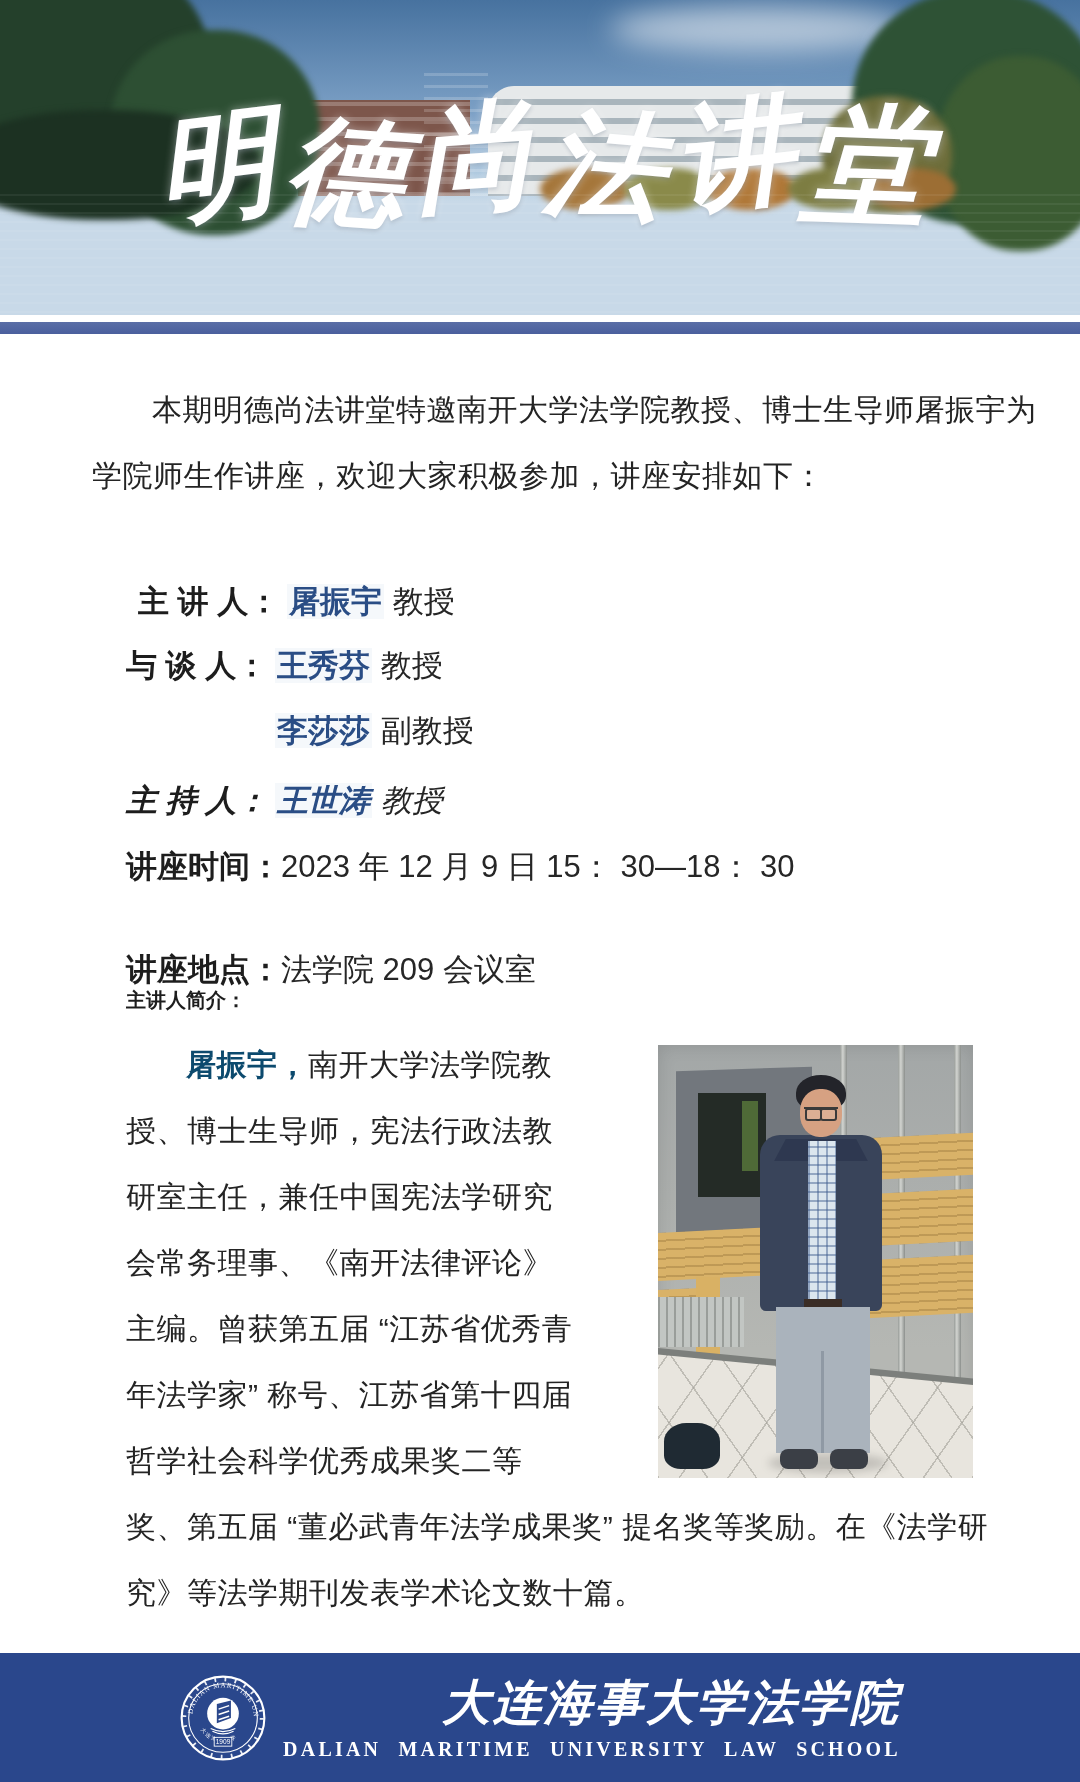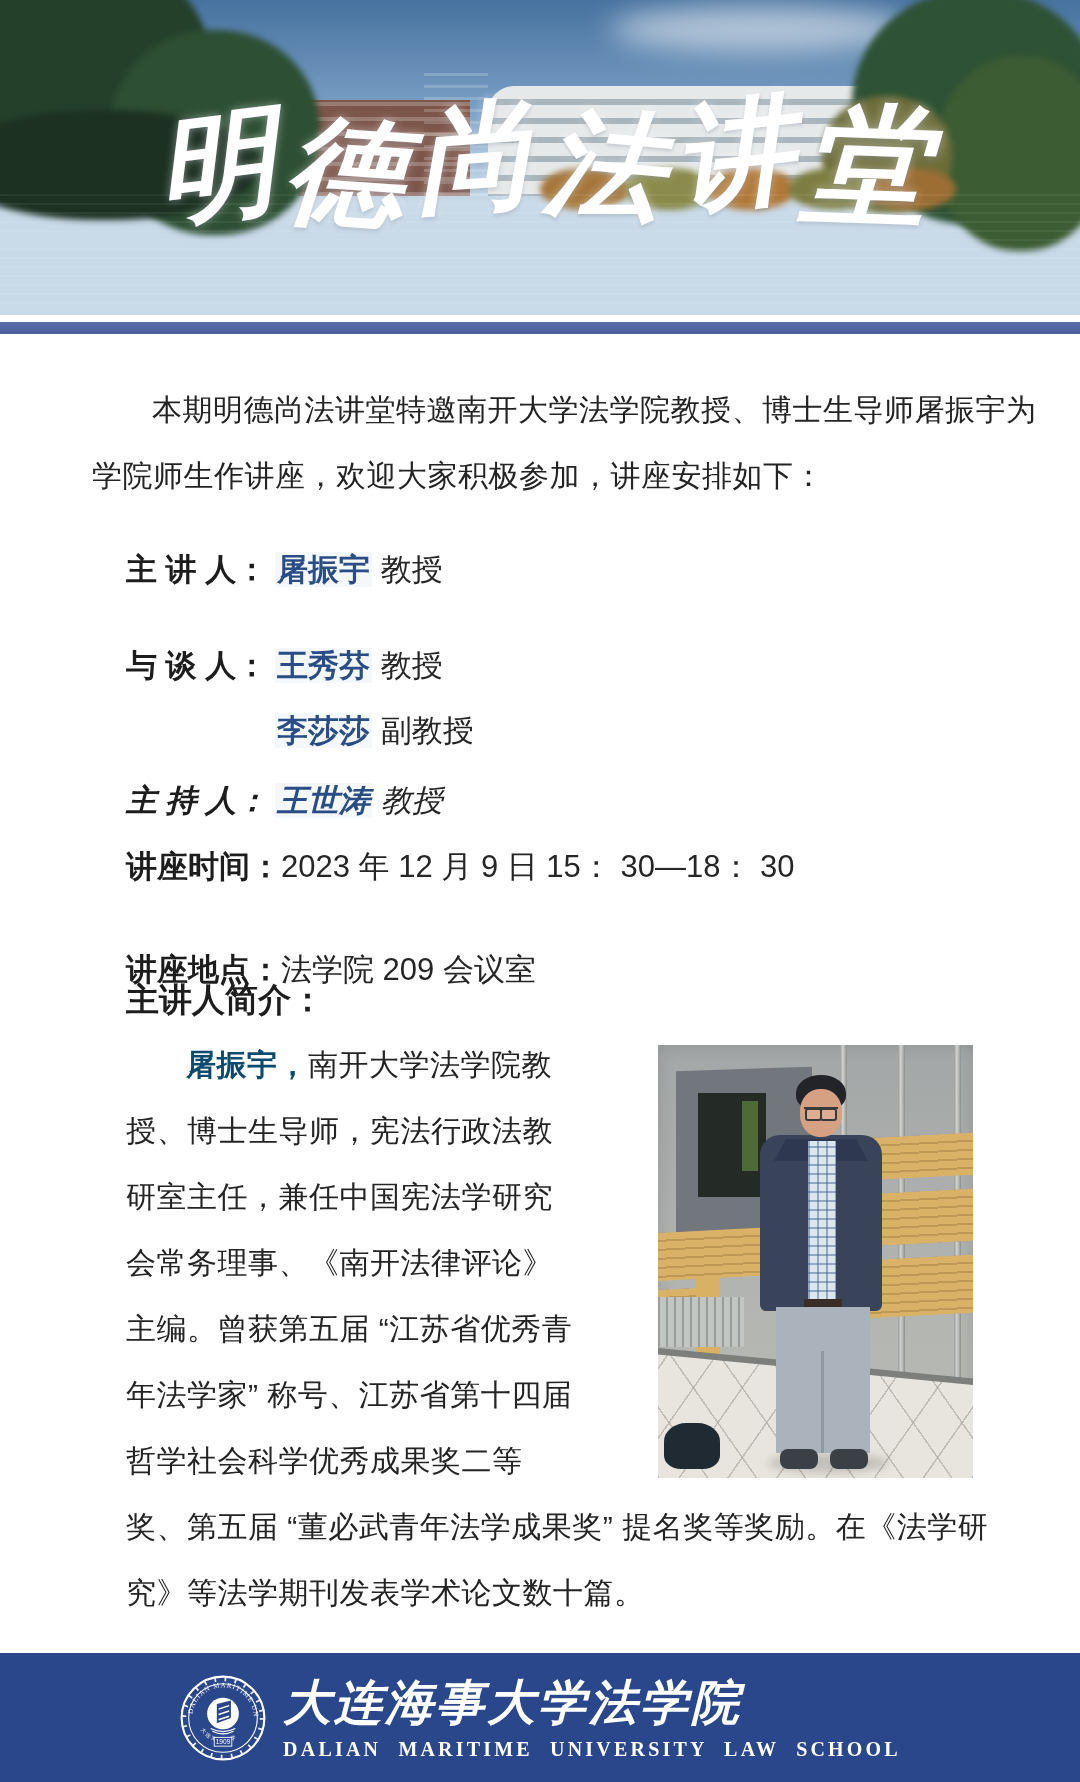--- a/index.html
+++ b/index.html
@@ -50,24 +50,24 @@
      background:linear-gradient(180deg,#5a6ea6,#4a5f9d); }
 
   
   .intro { position:absolute; left:63px; top:377px; width:963px; font-size:30px; line-height:66px;
      color:#242424; text-indent:60px; letter-spacing:.5px;margin-left:29px; }
   .row { position:absolute; left:126px; height:44px; line-height:44px; font-size:31px; color:#262626; white-space:nowrap; }
   .row .lbl { display:inline-block; min-width:149px; font-weight:700; color:#1d1d1d; }
   .row .spacer { display:inline-block; width:149px; }
   .row .name { font-weight:700; color:#2a4d85; background:rgba(90,130,190,.06); padding:0 2px; }
   .row .val { color:#262626; }
-  .r-topic { top:518px; } .r-speaker { top:548px; } .r-cotalk1 { top:644px; }
+  .r-topic { top:518px; } .r-speaker { top:580px;margin-left:12px; } .r-cotalk1 { top:644px; }
   .r-cotalk2 { top:709px;text-align:right; } .r-host { top:779px;font-style:italic; } .r-time { top:845px; } .r-venue { top:948px;text-align:right; }
   .bio-header { position:absolute; left:126px; top:978px; height:44px; line-height:44px;
-     font-size:33px; font-weight:700; color:#1d1d1d; }
+     font-size:20px; font-weight:700; color:#1d1d1d; }
   .bio { position:absolute; left:126px; top:1032px; width:899px; font-size:30px; line-height:66px;
      color:#242424; text-indent:60px; letter-spacing:.5px; }
   .bio .name { font-weight:700; color:#0c4a6e; }
 
   
   .photo-float { float:right; width:445px; height:460px; }
   .photo { position:relative; width:315px; height:433px; margin:13px 0 0 78px; overflow:hidden;
      background:linear-gradient(180deg,#a3a7a7 0%,#b5b7b3 70%); box-shadow:inset 0 0 18px rgba(0,0,0,.12); }
   .ph-pole { position:absolute; background:linear-gradient(90deg,#989c99,#d2d4d0 40%,#8b8f8c); width:7px; top:0; height:340px; }
   .pp1 { left:182px; } .pp2 { left:240px; } .pp3 { left:296px; height:433px; }
@@ -112,21 +112,21 @@
   .man-belt { position:absolute; left:146px; top:254px; width:38px; height:10px; background:#3a2d26; }
   .man-jeans { position:absolute; left:118px; top:262px; width:94px; height:146px; background:#aab3bc; }
   .man-jeans::before { content:""; position:absolute; left:45px; top:44px; width:3px; height:102px; background:#8f99a4; }
   .man-shoe1 { position:absolute; left:122px; top:404px; width:38px; height:20px; background:#3b3f46; border-radius:8px; }
   .man-shoe2 { position:absolute; left:172px; top:404px; width:38px; height:20px; background:#3b3f46; border-radius:8px; }
 
   
   .footer { position:absolute; left:0; top:1653px; width:1080px; height:129px; background:#2a478c;
      display:flex; align-items:center; justify-content:center; gap:16px; }
   .seal { width:88px; height:88px; flex:0 0 auto; }
-  .footer-text { display:flex; flex-direction:column; align-items:flex-start; }
+  .footer-text { display:flex; flex-direction:column; align-items:flex-end; }
   .footer-cn { font-size:48px; font-weight:900; font-style:italic; color:#ffffff; letter-spacing:3px;
      font-family:"DejaVu Sans","Liberation Sans",sans-serif; line-height:56px; }
   .footer-en { margin-top:8px; font-family:"Liberation Serif","DejaVu Serif",serif; font-weight:700;
      font-size:20px; color:#ffffff; letter-spacing:3.2px; word-spacing:9px; }
 </style>
 </head>
 <body>
 
 <div id="poster">
 

